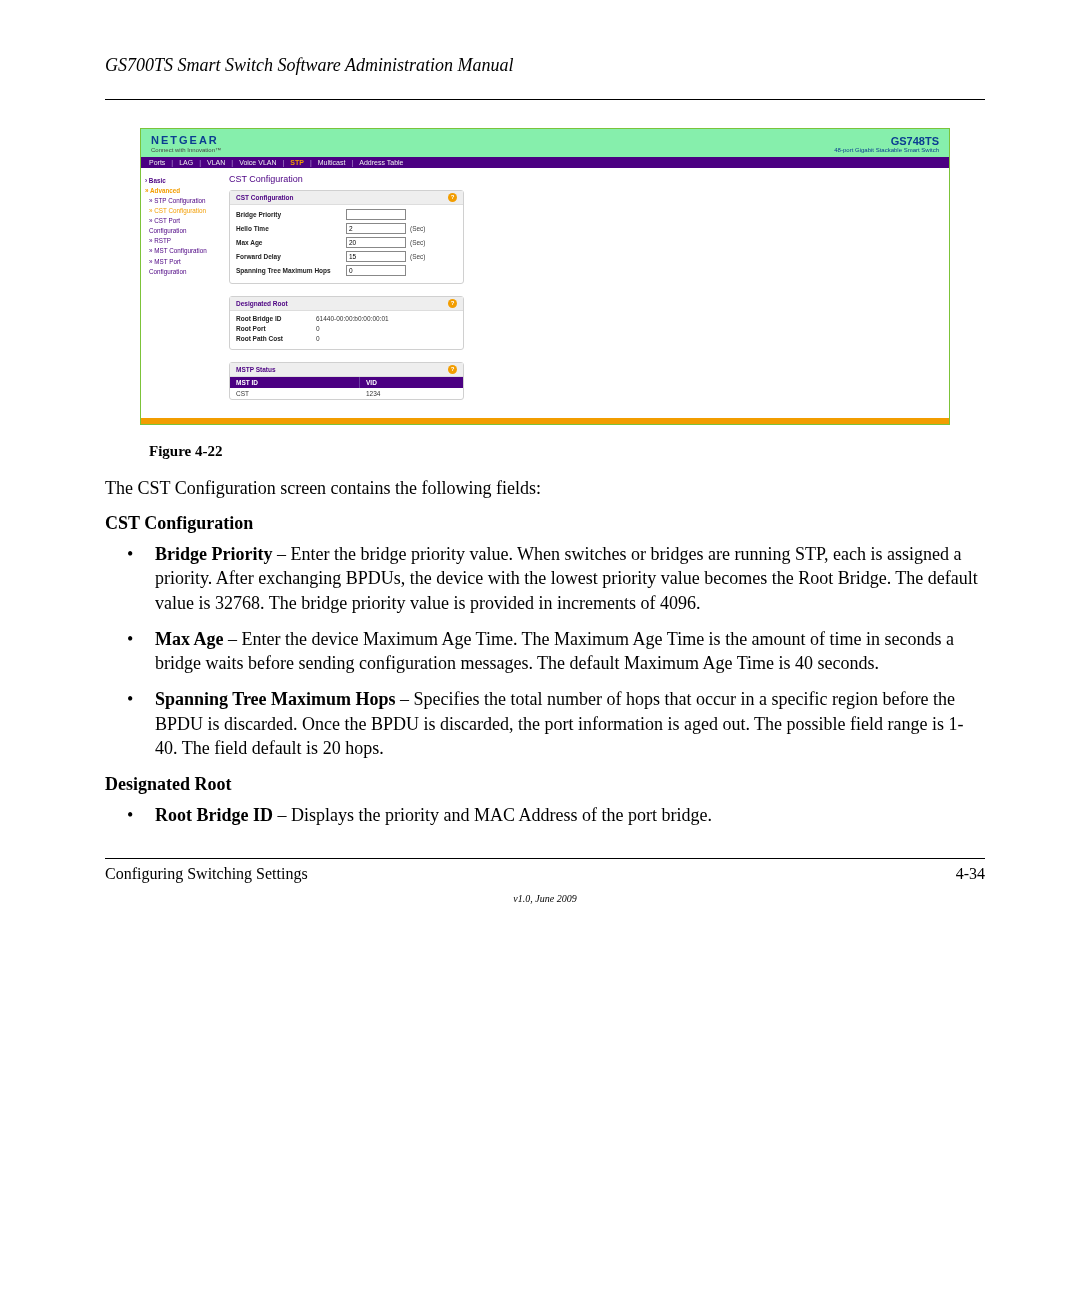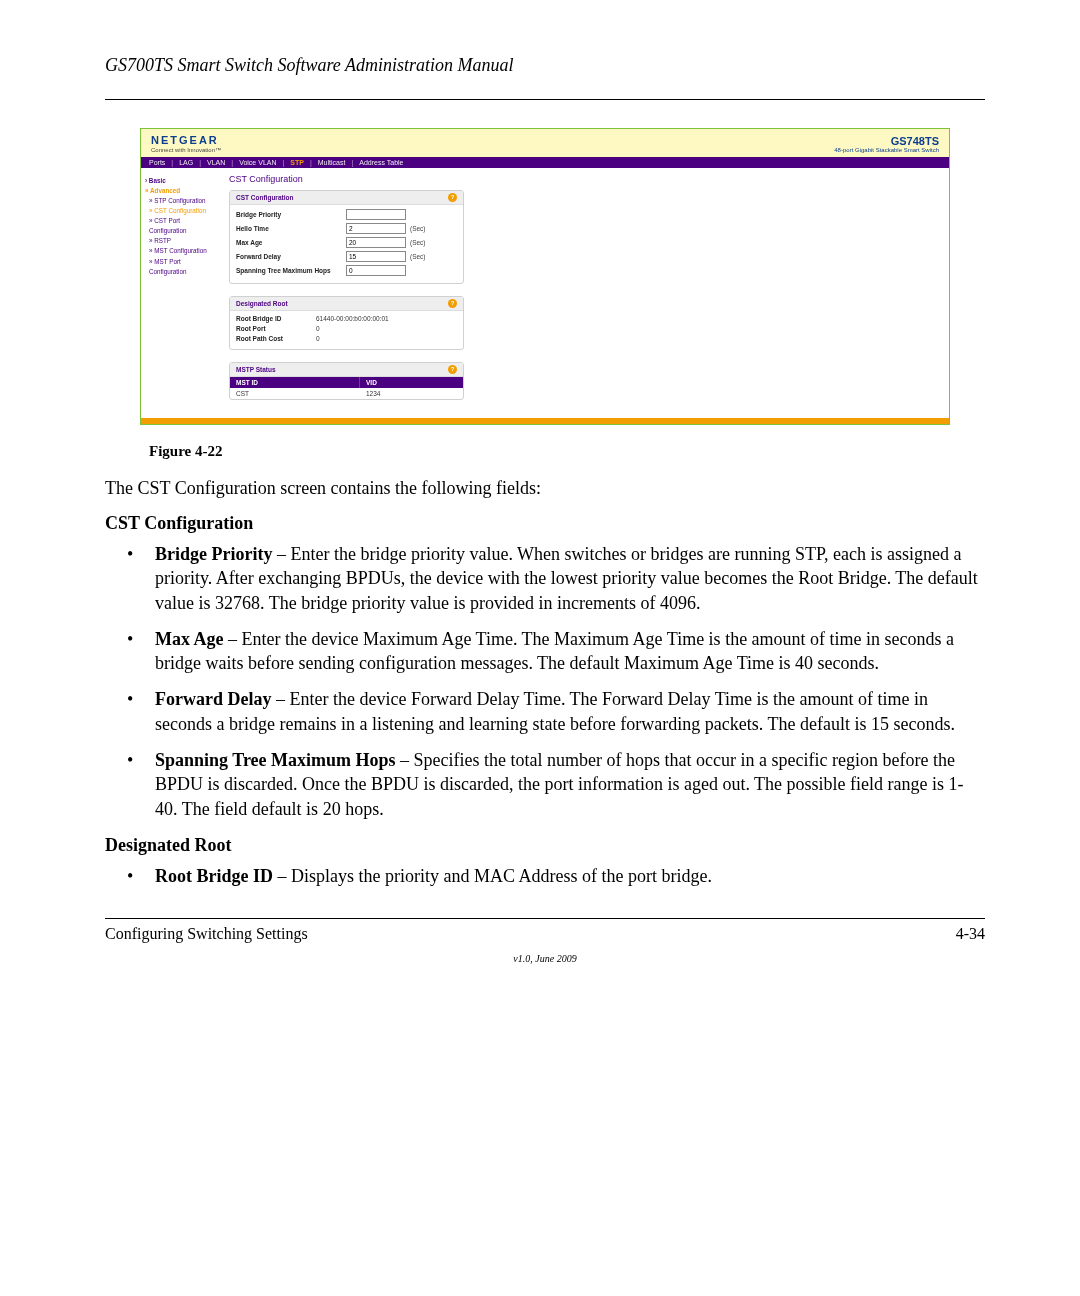--- a/index.html
+++ b/index.html
@@ -27,21 +27,21 @@
     font-family: Verdana, Geneva, Tahoma, sans-serif;
     font-size: 7px;
     color: #333;
     background: #fff;
   }
   .ss-topbar {
     display: flex;
     justify-content: space-between;
     align-items: center;
     padding: 5px 10px 4px 10px;
-    background: #fef9c3;
+    background: #86efac;
   }
   .ss-brand { display: flex; flex-direction: column; }
   .ss-logo { font-weight: 800; letter-spacing: 2px; font-size: 11px; color: #0b3d91; }
   .ss-tag { font-size: 6px; color: #444; margin-top: 1px; }
   .ss-product { text-align: right; }
   .ss-model { color: #0b3d91; font-weight: bold; font-size: 11px; }
   .ss-model-sub { font-size: 6px; color: #0b3d91; white-space: nowrap; }
   .ss-tabs {
     display: flex; align-items: center;
     background: #fff; padding: 0 6px;
@@ -261,21 +261,20 @@
 </div>
 
 <div class="figure-label">Figure 4-22</div>
 
 <p class="lead-para">The CST Configuration screen contains the following fields:</p>
 
 <div class="sect-head">CST Configuration</div>
 <ul class="defs">
   <li><b class="term">Bridge Priority</b><span class="dash"> – </span><span>Enter the bridge priority value. When switches or bridges are running STP, each is assigned a priority. After exchanging BPDUs, the device with the lowest priority value becomes the Root Bridge. The default value is 32768. The bridge priority value is provided in increments of 4096.</span></li>
   <li><b class="term">Max Age</b><span class="dash"> – </span><span>Enter the device Maximum Age Time. The Maximum Age Time is the amount of time in seconds a bridge waits before sending configuration messages. The default Maximum Age Time is 40 seconds.</span></li>
-  <li><b class="term">Forward Delay</b><span class="dash"> – </span><span>Enter the device Forward Delay Time. The Forward Delay Time is the amount of time in seconds a bridge remains in a listening and learning state before forwarding packets. The default is 15 seconds.</span></li>
   <li><b class="term">Spanning Tree Maximum Hops</b><span class="dash"> – </span><span>Specifies the total number of hops that occur in a specific region before the BPDU is discarded. Once the BPDU is discarded, the port information is aged out. The possible field range is 1-40. The field default is 20 hops.</span></li>
 </ul>
 
 <div class="sect-head">Designated Root</div>
 <ul class="defs">
   <li><b class="term">Root Bridge ID</b><span class="dash"> – </span><span>Displays the priority and MAC Address of the port bridge.</span></li>
 </ul>
 
 <div class="doc-footer">
   <span>Configuring Switching Settings</span>

